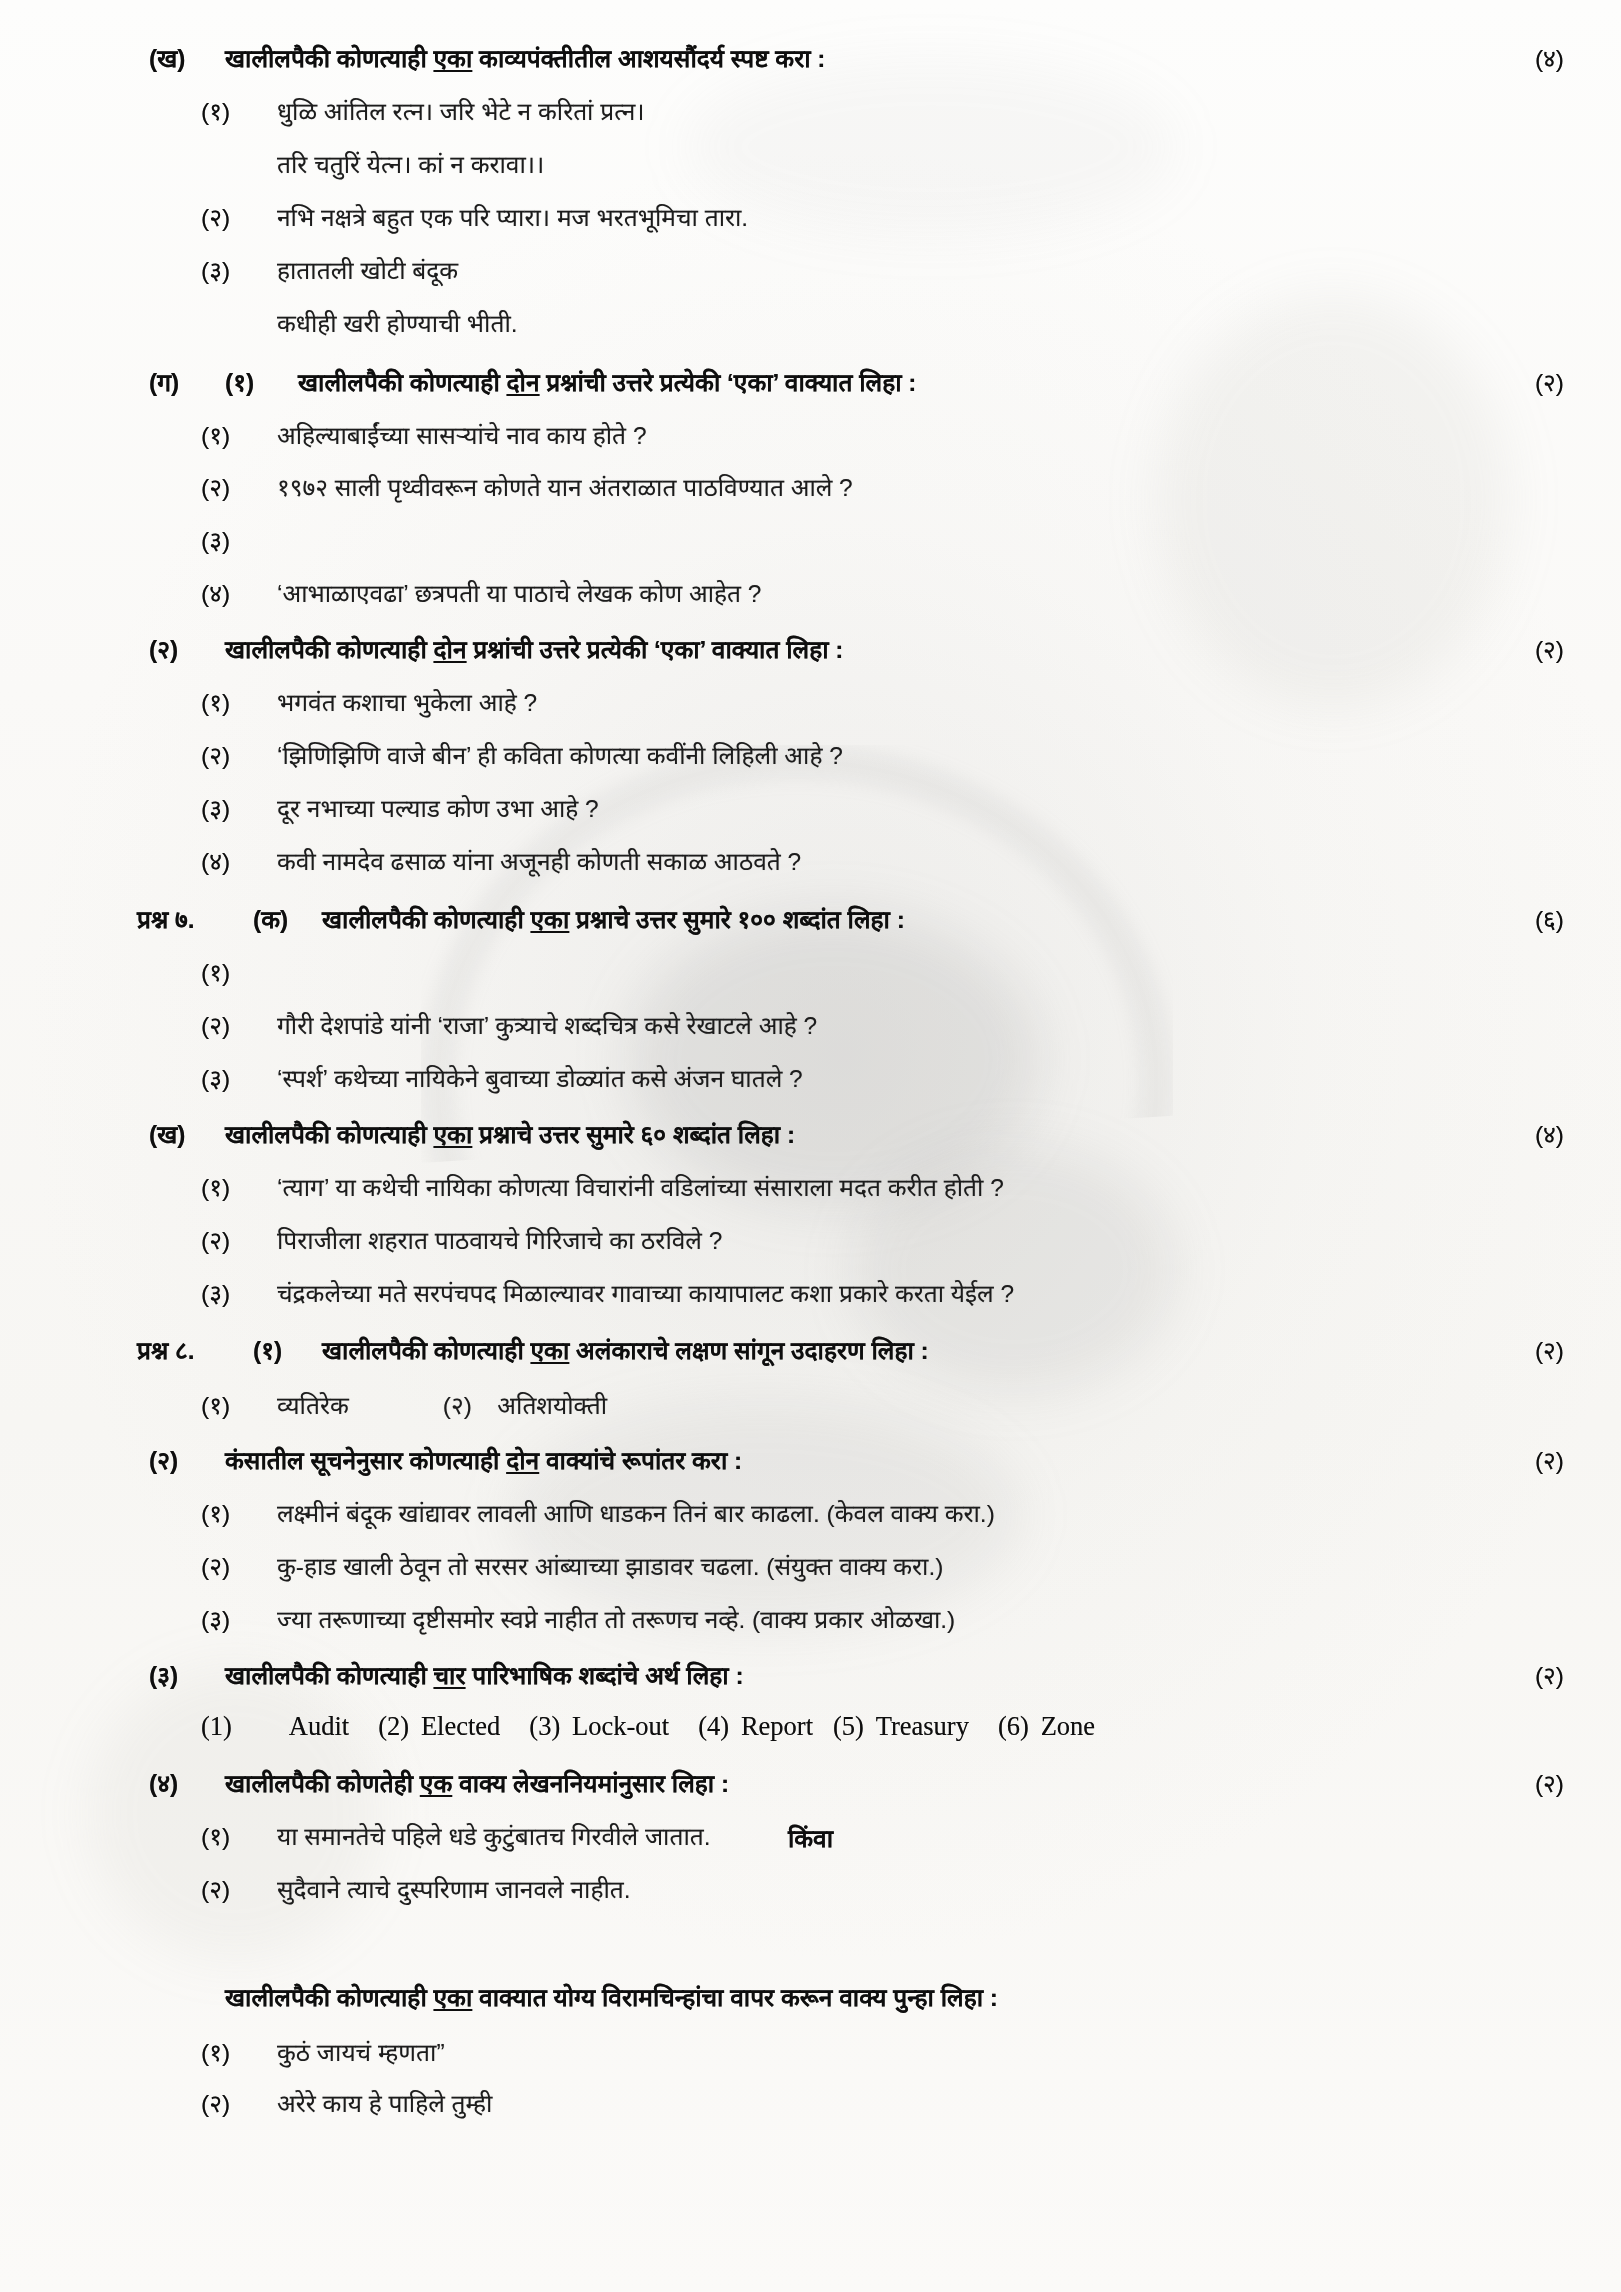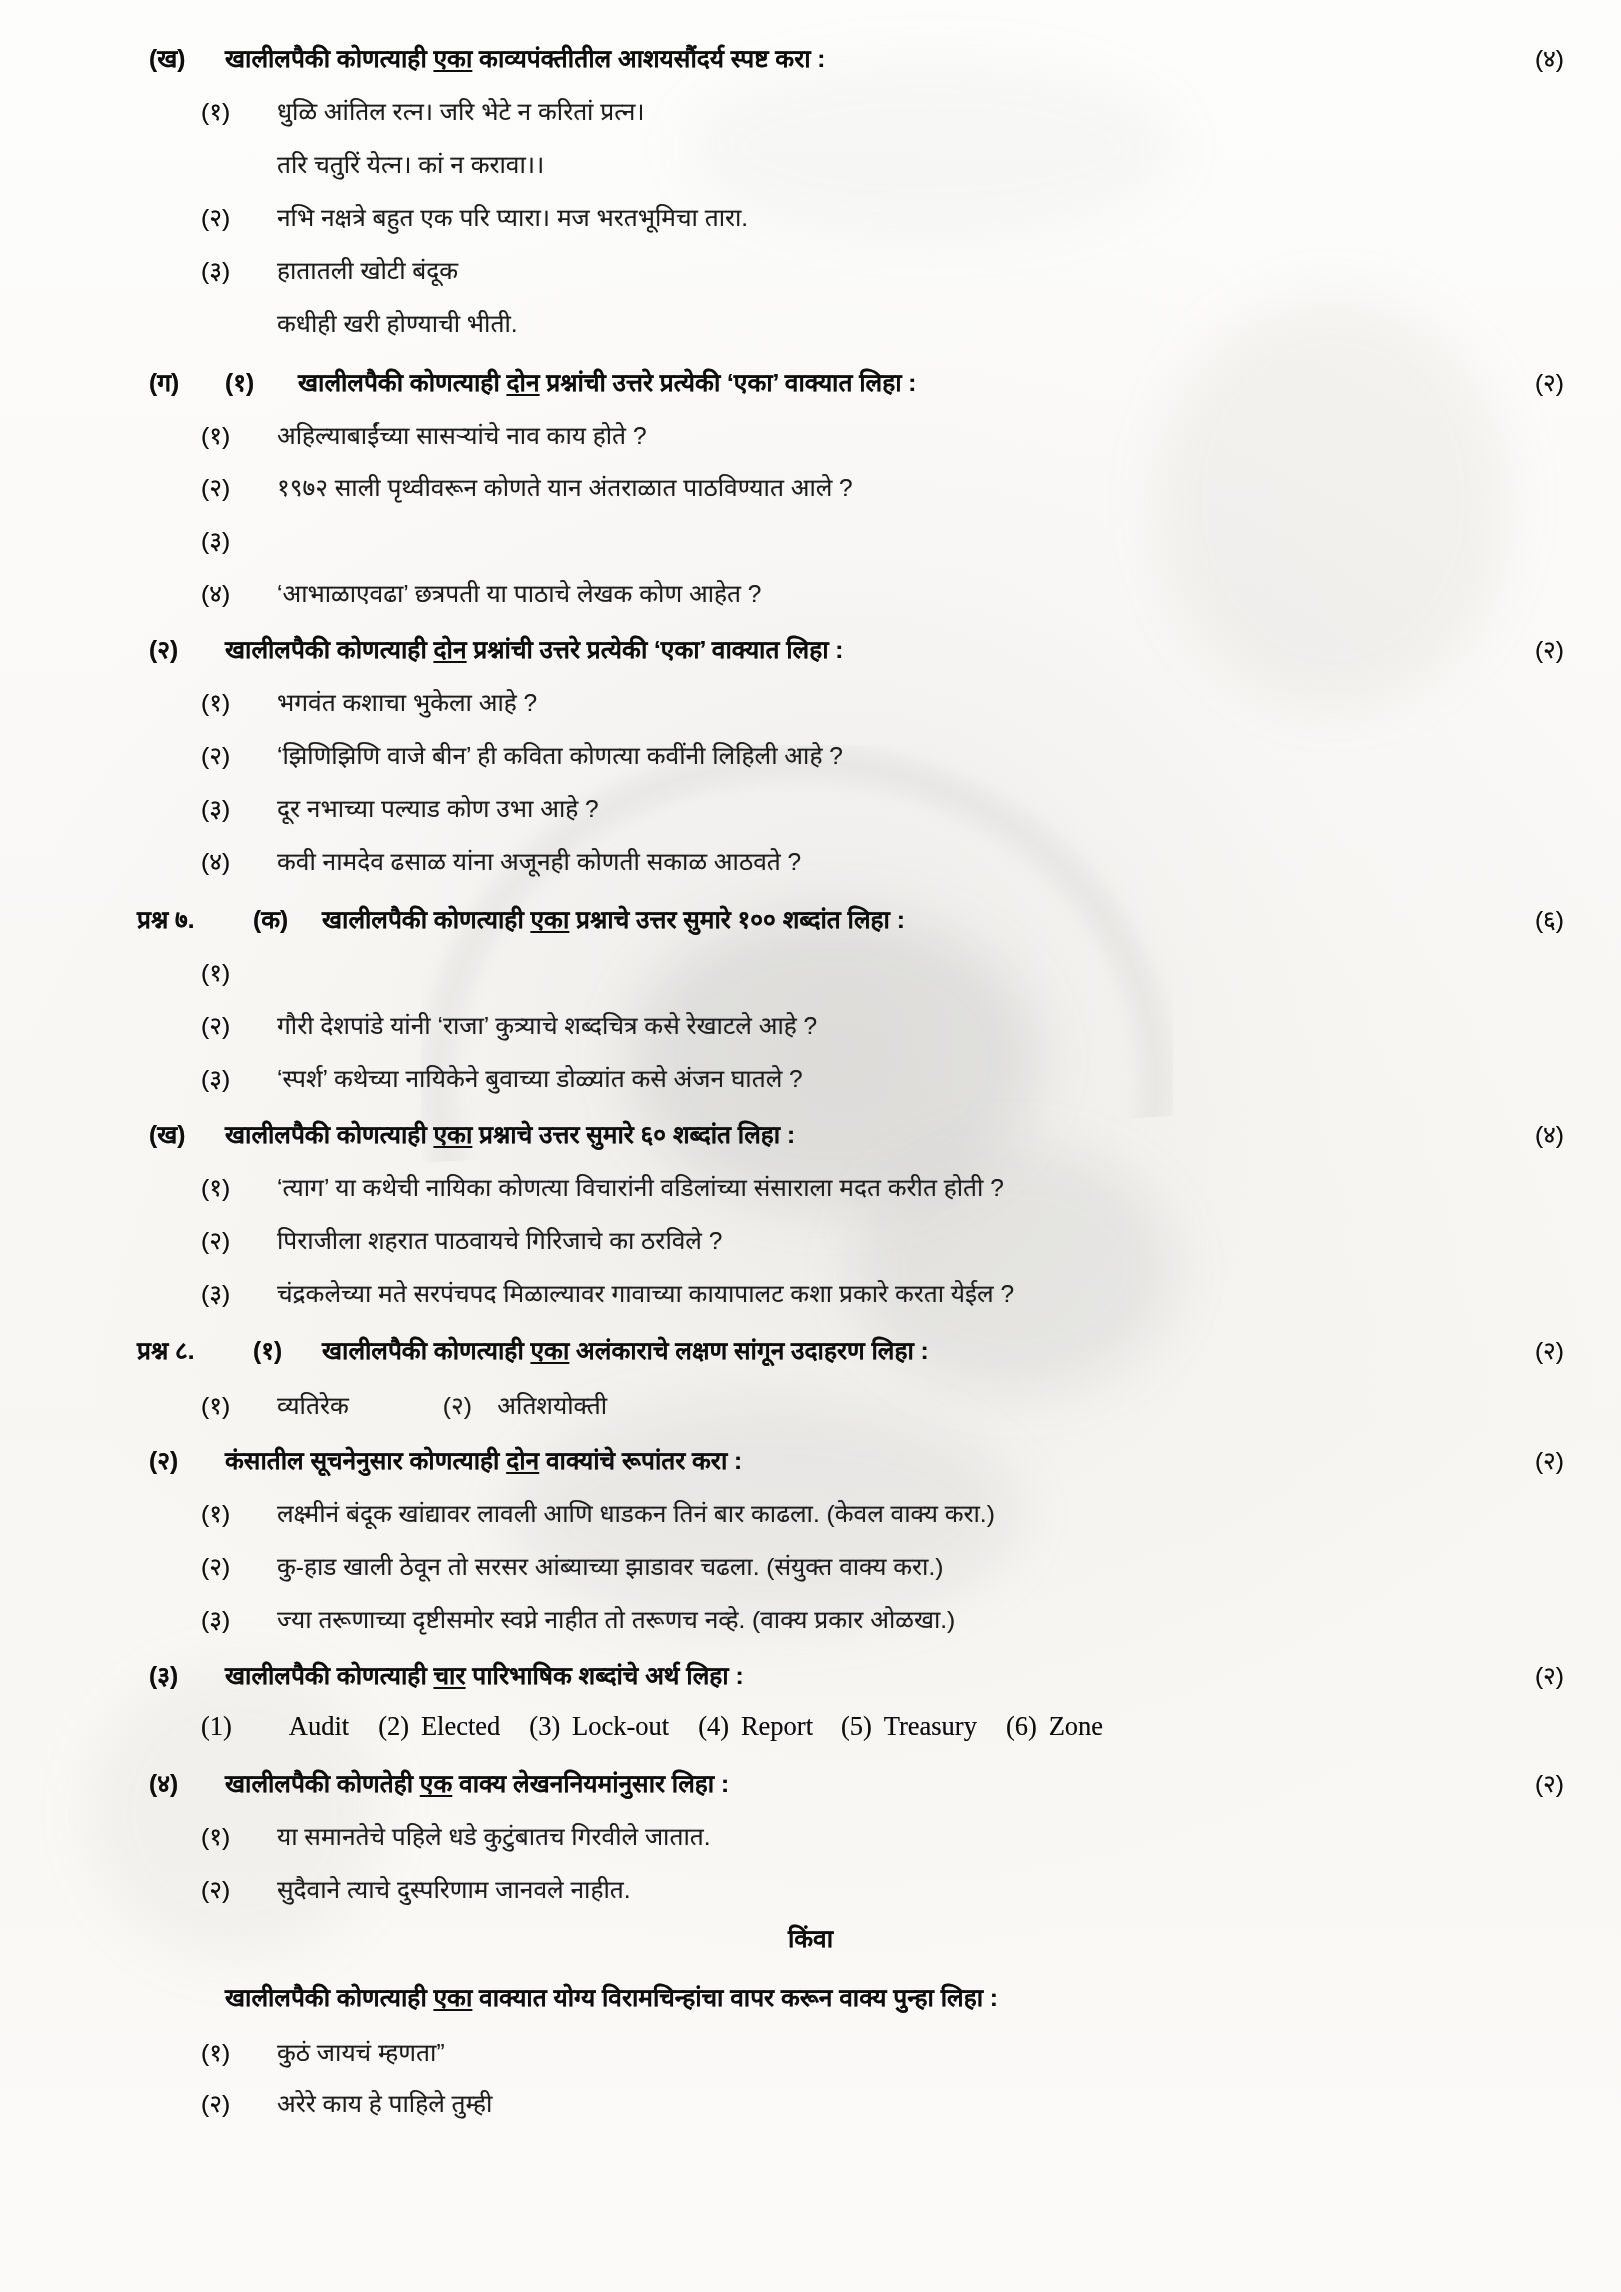--- a/index.html
+++ b/index.html
@@ -291,23 +291,23 @@
         <span class="deva t-body ink-light">अरेरे काय हे पाहिले तुम्ही</span>
       </div>
       <div class="row indent-b eng-list" style="top: 1711px;">
         <span class="t-eng ink n" style="min-width:76px;display:inline-block;">(1)</span>
         <span class="t-eng ink" style="margin-right:29px;">Audit</span>
         <span class="t-eng ink n">(2)</span>
         <span class="t-eng ink" style="margin-right:29px;">Elected</span>
         <span class="t-eng ink n">(3)</span>
         <span class="t-eng ink" style="margin-right:29px;">Lock-out</span>
         <span class="t-eng ink n">(4)</span>
-        <span class="t-eng ink" style="margin-right:28px;font-family:Liberation Serif, serif;">Report</span>
+        <span class="t-eng ink" style="margin-right:20px;font-family:Liberation Serif, serif;">Report</span>
         <span class="t-eng ink n">(5)</span>
         <span class="t-eng ink" style="margin-right:29px;">Treasury</span>
         <span class="t-eng ink n">(6)</span>
         <span class="t-eng ink" style="margin-right:16px;">Zone</span>
       </div>
-      <div class="center-line deva t-body t-bold ink" style="top: 1921px;">किंवा</div>
+      <div class="center-line deva t-body t-bold ink" style="top: 1821px;">किंवा</div>
     </div>
 
 </div>
 
 
 </body></html>

